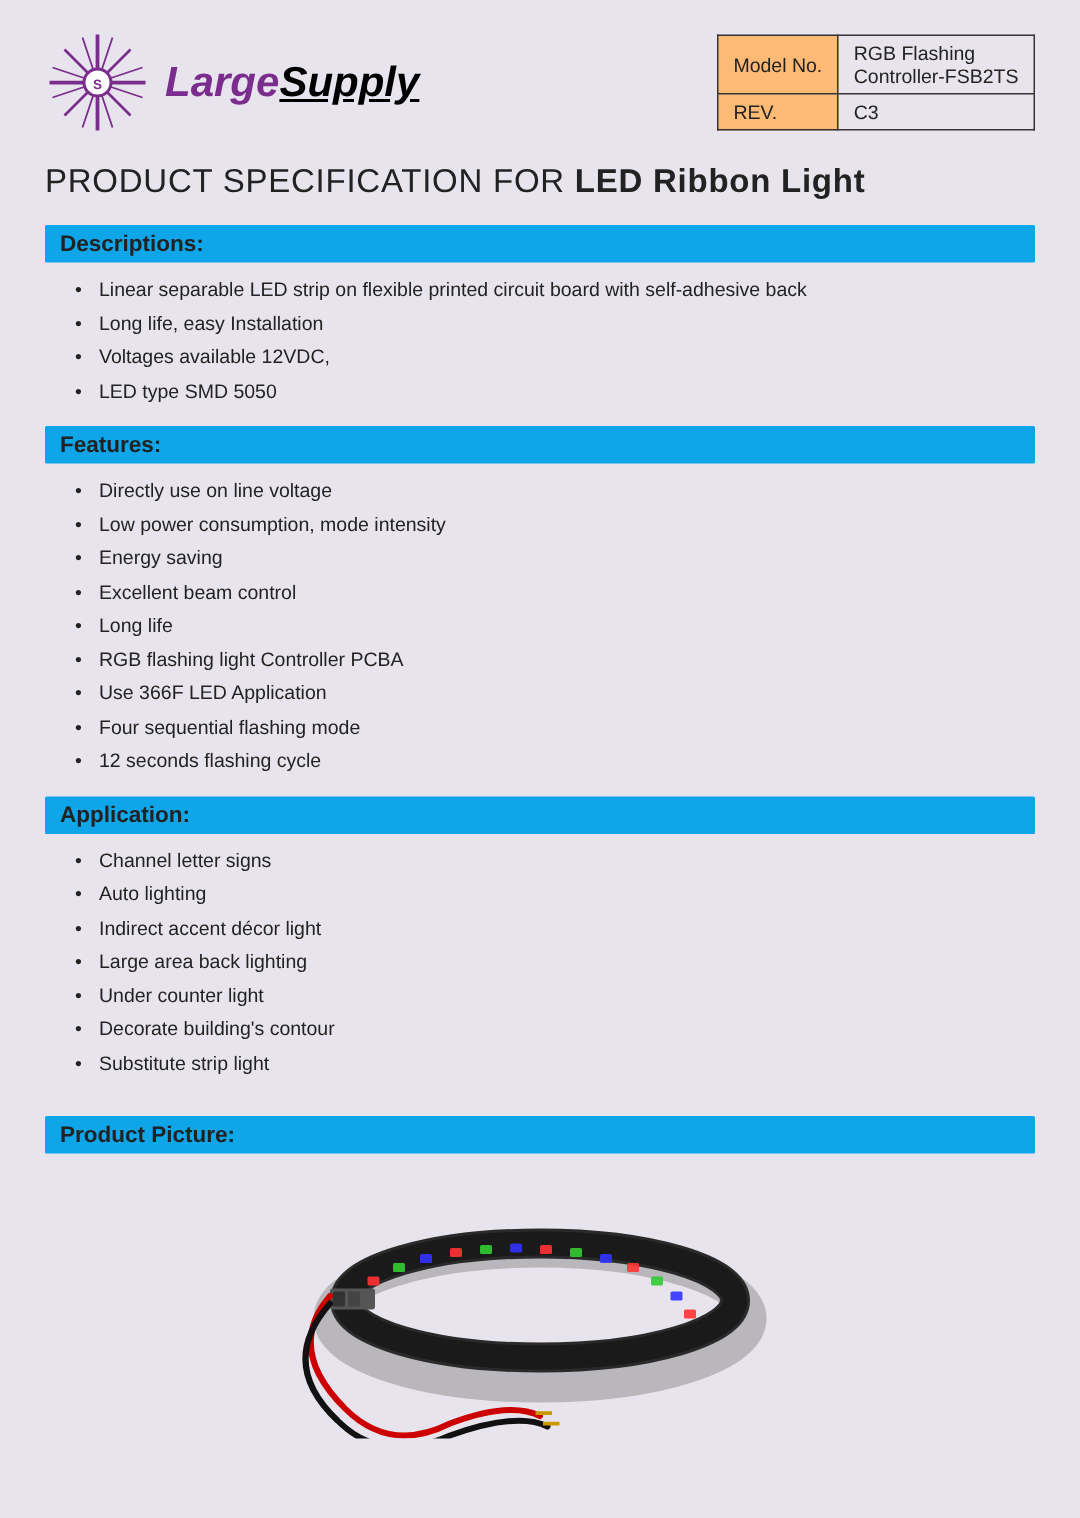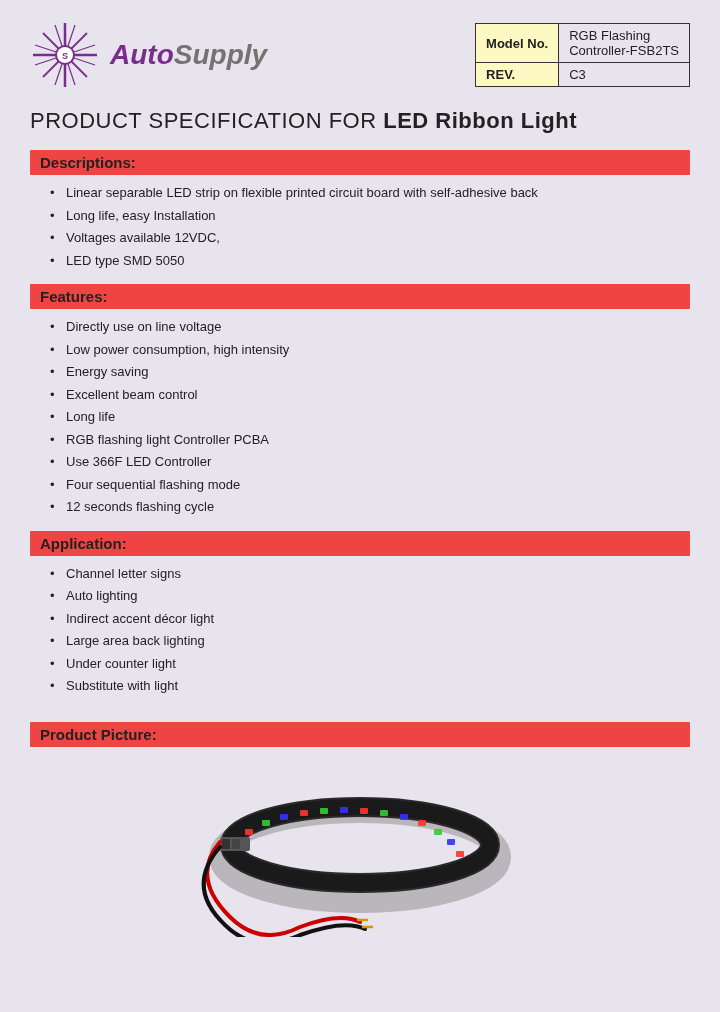--- a/index.html
+++ b/index.html
@@ -36,59 +36,60 @@
       font-size: 28px;
       font-weight: bold;
     }
 
     .logo-text span.opto {
       color: #7a2d8c;
       font-style: italic;
     }
 
     .logo-text span.supply {
-      color: #737373;
+      color: #000000;
       font-style: italic;
+      text-decoration: underline;
     }
 
     .model-table {
       border: 1.5px solid #333;
       border-collapse: collapse;
       font-size: 13px;
     }
 
     .model-table td {
       border: 1px solid #333;
       padding: 4px 10px;
     }
 
     .model-table .label-cell {
-      background: #fef9c3;
-      font-weight: bold;
+      background: #fdba74;
+      font-weight: normal;
     }
 
     .model-table .value-cell {
       font-weight: normal;
       text-align: left;
     }
 
     .page-title {
       text-align: left;
       font-size: 22px;
       font-weight: normal;
       margin-bottom: 16px;
       letter-spacing: 0.5px;
     }
 
     .page-title strong {
       font-weight: bold;
     }
 
     .section-header {
-      background-color: #ef4444;
+      background-color: #0ea5e9;
       padding: 4px 10px;
       font-size: 15px;
       font-weight: bold;
       margin-bottom: 8px;
       border-radius: 1px;
     }
 
     .section {
       margin-bottom: 14px;
     }
@@ -146,21 +147,21 @@
         <line x1="10" y1="-30" x2="-10" y2="30" stroke="#7a2d8c" stroke-width="1.2"></line>
         <line x1="-30" y1="-10" x2="30" y2="10" stroke="#7a2d8c" stroke-width="1.2"></line>
         <line x1="-30" y1="10" x2="30" y2="-10" stroke="#7a2d8c" stroke-width="1.2"></line>
 
         <circle cx="0" cy="0" r="10" fill="#7a2d8c"></circle>
         <circle cx="0" cy="0" r="8" fill="white"></circle>
         <text x="0" y="4" text-anchor="middle" font-size="9" font-weight="bold" fill="#7a2d8c">S</text>
       </g>
     </svg>
     <div class="logo-text">
-      <span class="opto">Auto</span><span class="supply">Supply</span>
+      <span class="opto">Large</span><span class="supply">Supply</span>
     </div>
   </div>
 
   <table class="model-table">
     <tbody>
         <tr>
       <td class="label-cell">Model No.</td>
       <td class="value-cell">
         <span>RGB Flashing</span><br>
         <span>Controller-FSB2TS</span>
@@ -185,40 +186,41 @@
     <li><span>Long life, easy Installation</span></li>
     <li><span>Voltages available 12VDC,</span></li>
     <li><span>LED type SMD 5050</span></li>
   </ul>
 </div>
 
 <div class="section">
   <div class="section-header">Features:</div>
   <ul class="spec-list">
     <li><span>Directly use on line voltage</span></li>
-    <li><span>Low power consumption, high intensity</span></li>
+    <li><span>Low power consumption, mode intensity</span></li>
     <li><span>Energy saving</span></li>
     <li><span>Excellent beam control</span></li>
     <li><span>Long life</span></li>
     <li><span>RGB flashing light Controller PCBA</span></li>
-    <li><span>Use 366F LED Controller</span></li>
+    <li><span>Use 366F LED Application</span></li>
     <li><span>Four sequential flashing mode</span></li>
     <li><span>12 seconds flashing cycle</span></li>
   </ul>
 </div>
 
 <div class="section">
   <div class="section-header">Application:</div>
   <ul class="spec-list">
     <li><span>Channel letter signs</span></li>
     <li><span>Auto lighting</span></li>
     <li><span>Indirect accent décor light</span></li>
     <li><span>Large area back lighting</span></li>
     <li><span>Under counter light</span></li>
-    <li><span>Substitute with light</span></li>
+    <li><span>Decorate building's contour</span></li>
+    <li><span>Substitute strip light</span></li>
   </ul>
 </div>
 
 <div class="product-picture-section">
   <div class="section-header">Product Picture:</div>
   <div class="product-image-container">
 
     <svg width="320" height="180" viewBox="0 0 320 180" xmlns="http://www.w3.org/2000/svg">
 
       <ellipse cx="160" cy="100" rx="140" ry="45" fill="none" stroke="#8a8a8a" stroke-width="22" opacity="0.5"></ellipse>

